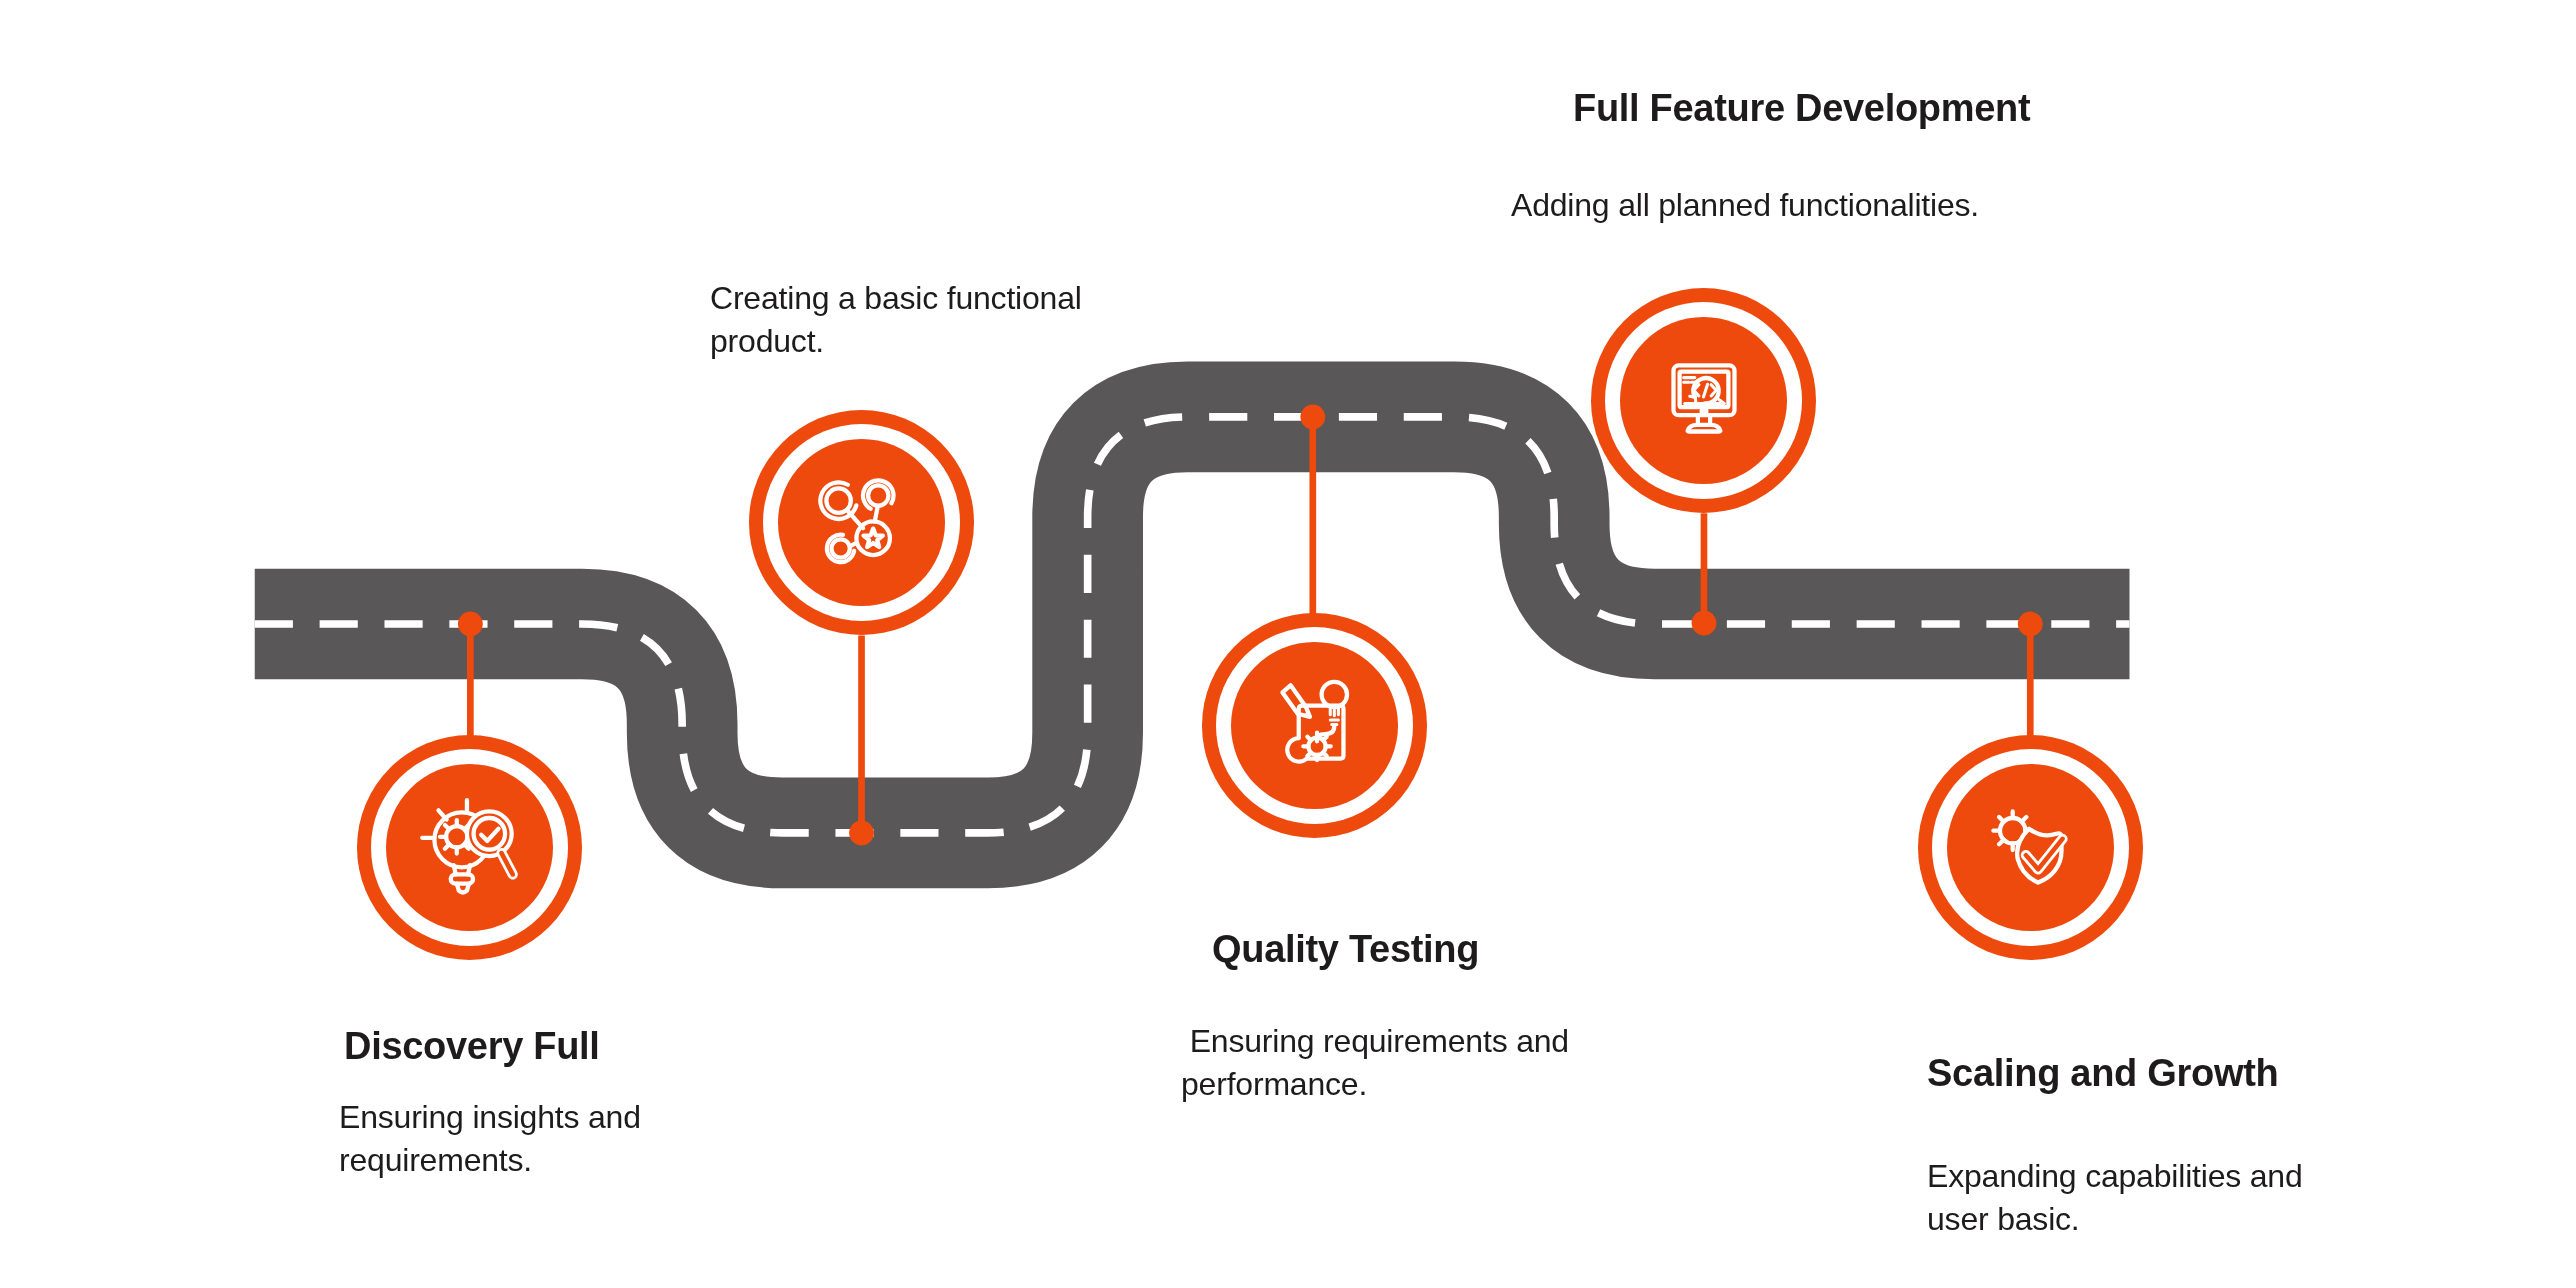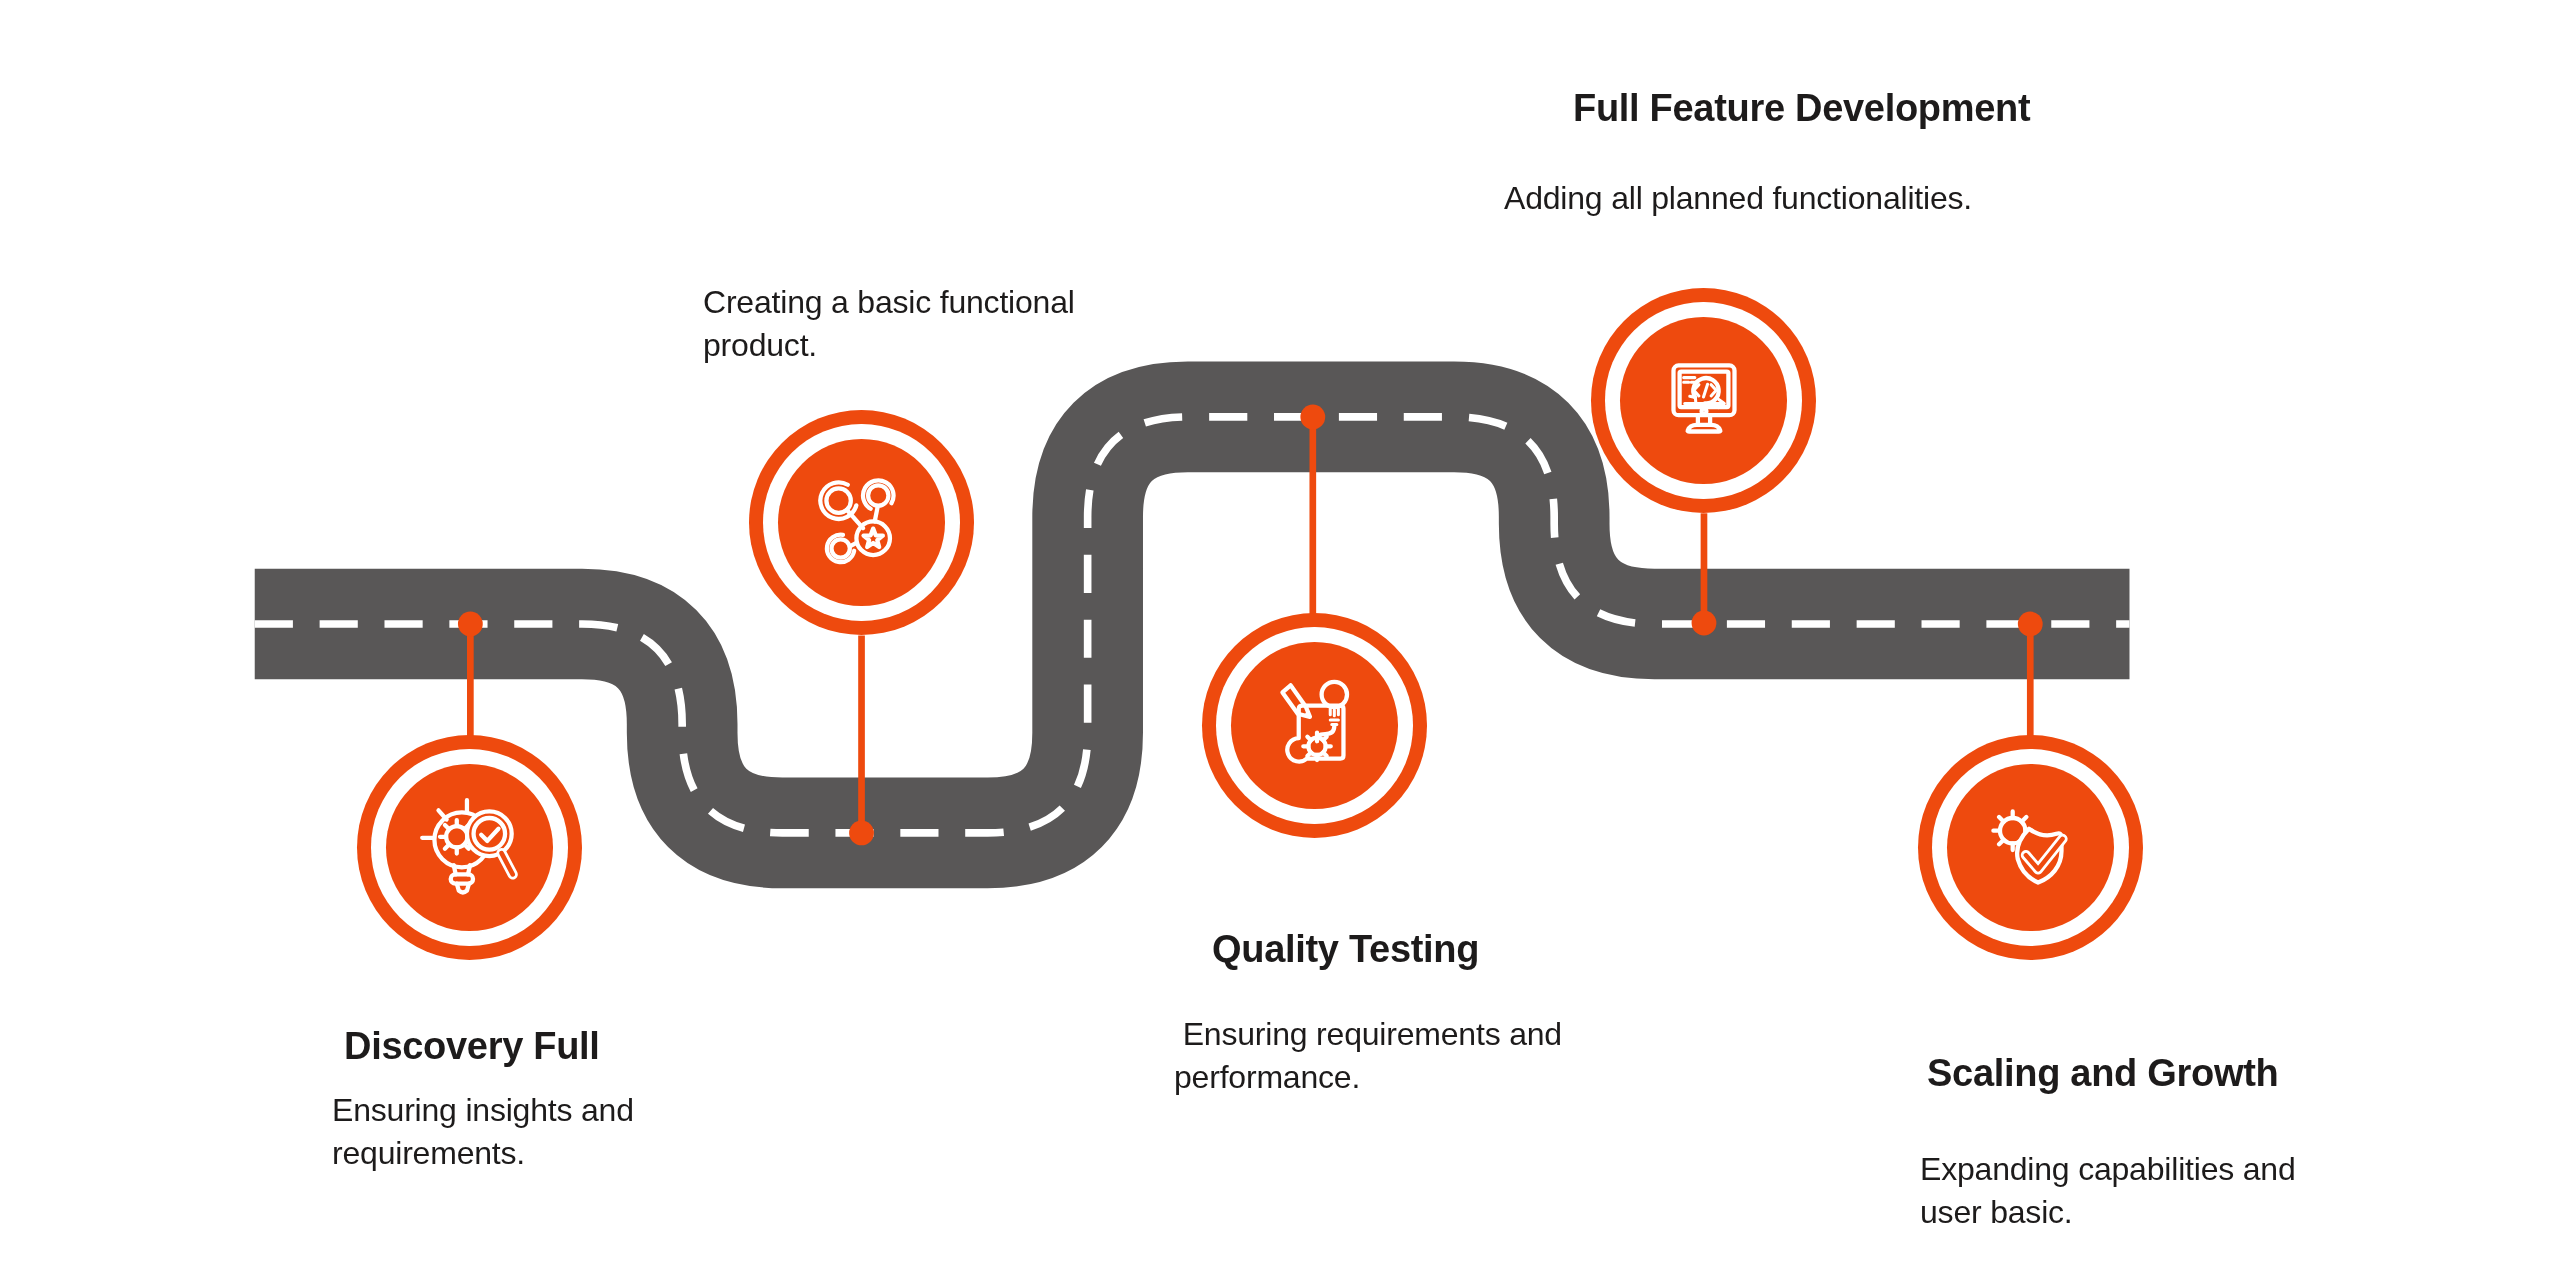--- a/index.html
+++ b/index.html
@@ -36,21 +36,21 @@
   .icon .thin{stroke-width:3;}
   .icon .thick{stroke-width:10;}
   .icon .inner{stroke-width:4.5;}
 
   .phase-title{
     position:absolute;z-index:4;margin:12px;
     font-size:38px;font-weight:700;line-height:1.1;
     color:var(--text,#1D1B1B);letter-spacing:-0.3px;white-space:pre;
   }
   .phase-desc{
-    position:absolute;z-index:4;margin:0;
+    position:absolute;z-index:4;margin:7px;
     font-size:32px;font-weight:400;line-height:43px;
     color:var(--text,#1D1B1B);letter-spacing:-0.2px;white-space:pre-wrap;
   }
 </style>
 </head>
 <body>
 
 <div id="canvas">
 
   <svg id="road-svg" width="2576" height="1288" viewBox="0 0 2700 1350">
@@ -108,21 +108,21 @@
         <path d="M54.4 42.7A18 18 0 1 1 46 22.4"></path>
         <circle cx="76" cy="33" r="10"></circle>
         <path d="M68.5 46A15 15 0 1 1 89 40.5"></path>
         <circle cx="39" cy="85" r="9"></circle>
         <path d="M52.3 87.3A13.5 13.5 0 1 1 41.3 71.7"></path>
         <circle cx="71" cy="75" r="16.5"></circle>
         <path d="M71 65.5l2.5 6.6 7 .3-5.5 4.4 1.9 6.8-5.9-3.9-5.9 3.9 1.9-6.8-5.5-4.4 7-.3z"></path>
       </svg>
     </div>
   </div>
-  <p class="phase-desc" style="left:703px;top:281px">Creating a basic functional
+  <p class="phase-desc" style="left:703px;top:270px">Creating a basic functional
 product.</p>
 
   <div class="ms-circle" style="left:1202px;top:613px">
     <div class="ms-ring"></div>
     <div class="ms-disc">
       <svg class="icon" viewBox="0 0 120 120">
         <path d="M48 40h37q3 0 3 3v46q0 3-3 3H52a11.5 11.5 0 1 1-8-20V43q0-3 4-3z"></path>
         <path d="M28 27l8-7M28 27l15 21M36 20l15 21M43 48l12 3-4-10"></path>
         <path class="wfill" d="M51.5 46L55 51l-5.5-1.5z"></path>
         <circle cx="79" cy="29" r="12.5"></circle>

